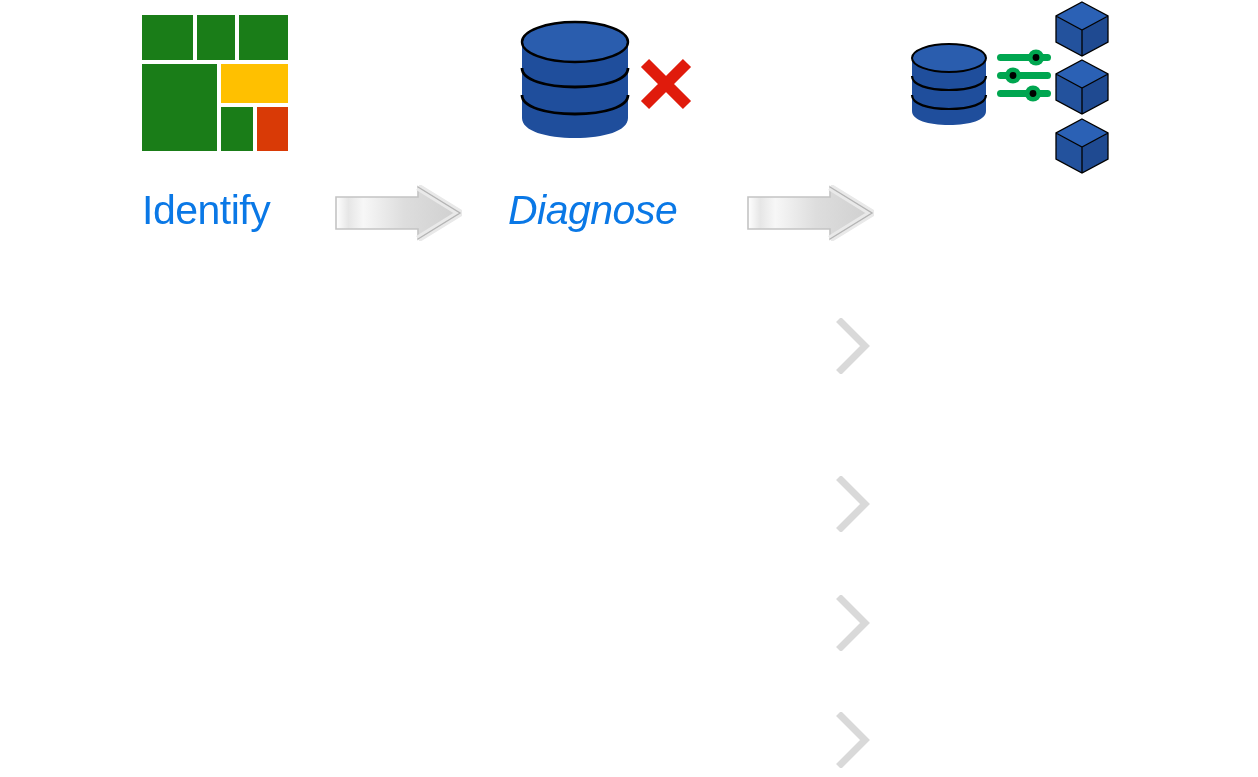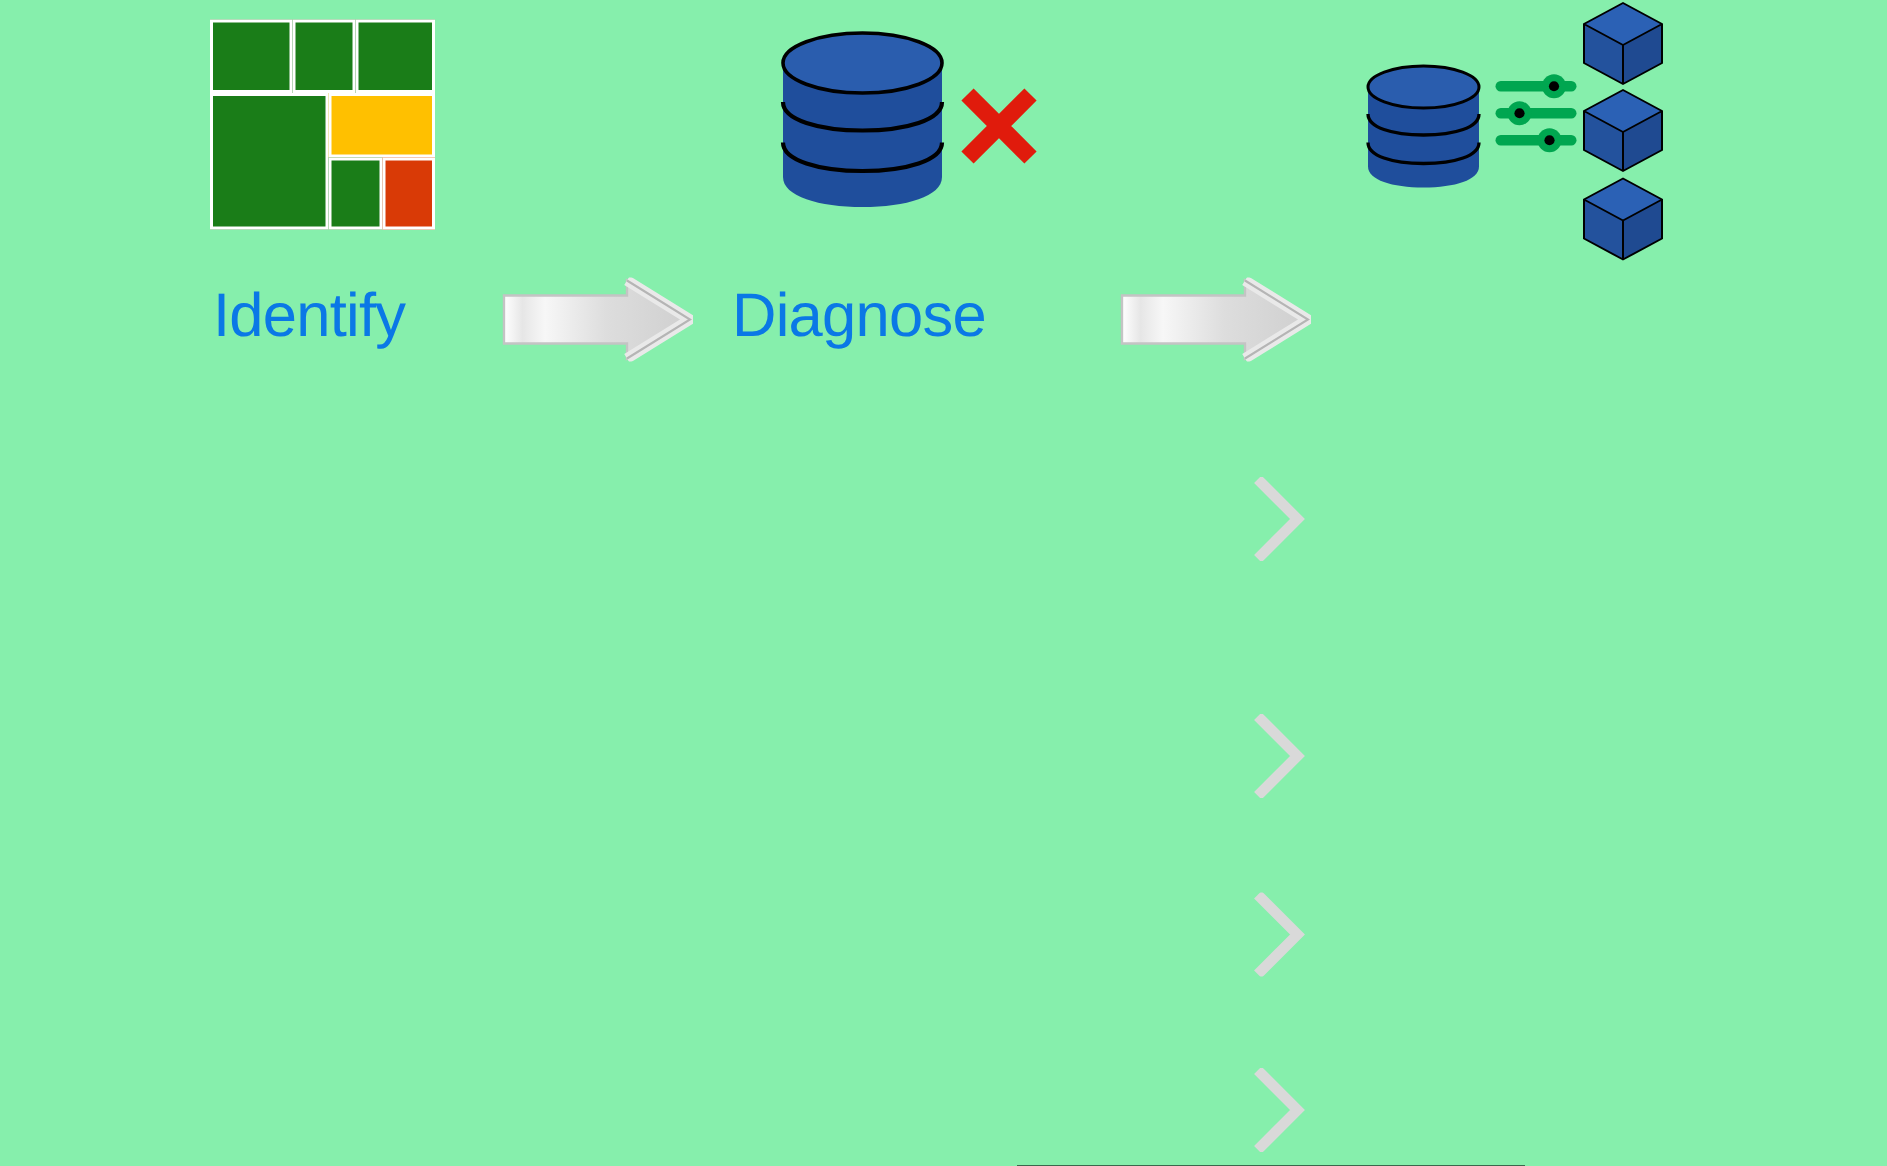--- a/index.html
+++ b/index.html
@@ -11,21 +11,21 @@
     width: 1258px;
     height: 777px;
     position: relative;
     overflow: hidden;
     font-family: "Liberation Sans", sans-serif;
   }
 
   .stage {
     position: absolute;
     inset: 0;
-    background: #86efac;
+    background: #ffffff;
   }
 
   
   .node { position: absolute; }
 
   
   #treemap {
     left: 140px;
     top: 13px;
     width: 150px;
@@ -42,21 +42,21 @@
   
   .stage-label {
     position: absolute;
     font-size: 41px;
     font-weight: 400;
     letter-spacing: -0.5px;
     white-space: nowrap;
     line-height: 1;
   }
   #label-identify { left: 142px; top: 190px; }
-  #label-diagnose { left: 488px; top: 190px; }
+  #label-diagnose { left: 508px; top: 190px; font-style: italic; }
   #label-mitigate { left: 919px; top: 190px; }
 
   
   .block-arrow {
     position: absolute;
     width: 128px;
     height: 56px;
   }
   #arrow-1 { left: 334px; top: 185px; }
   #arrow-2 { left: 746px; top: 185px; }

